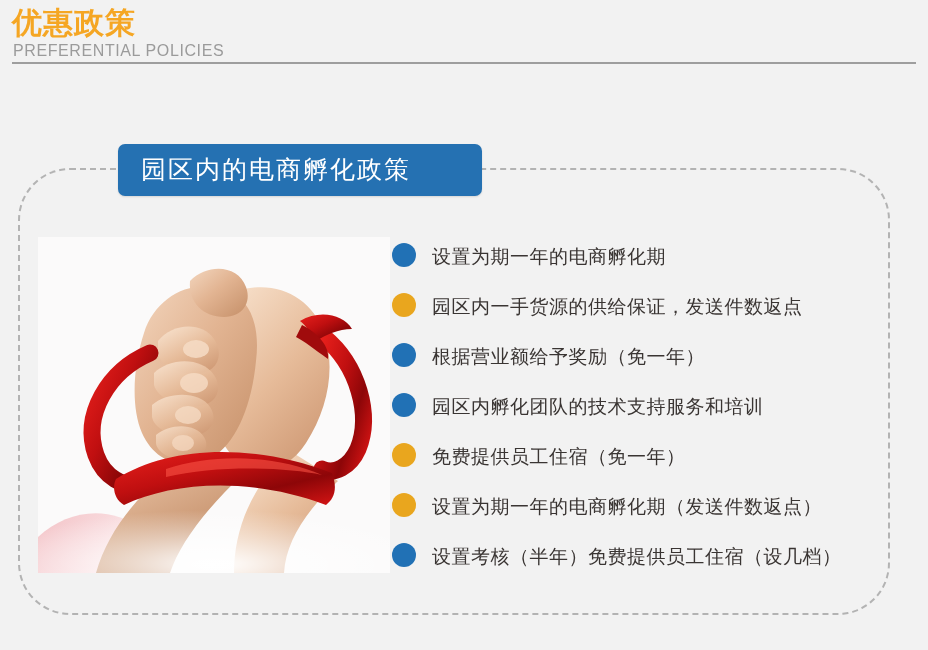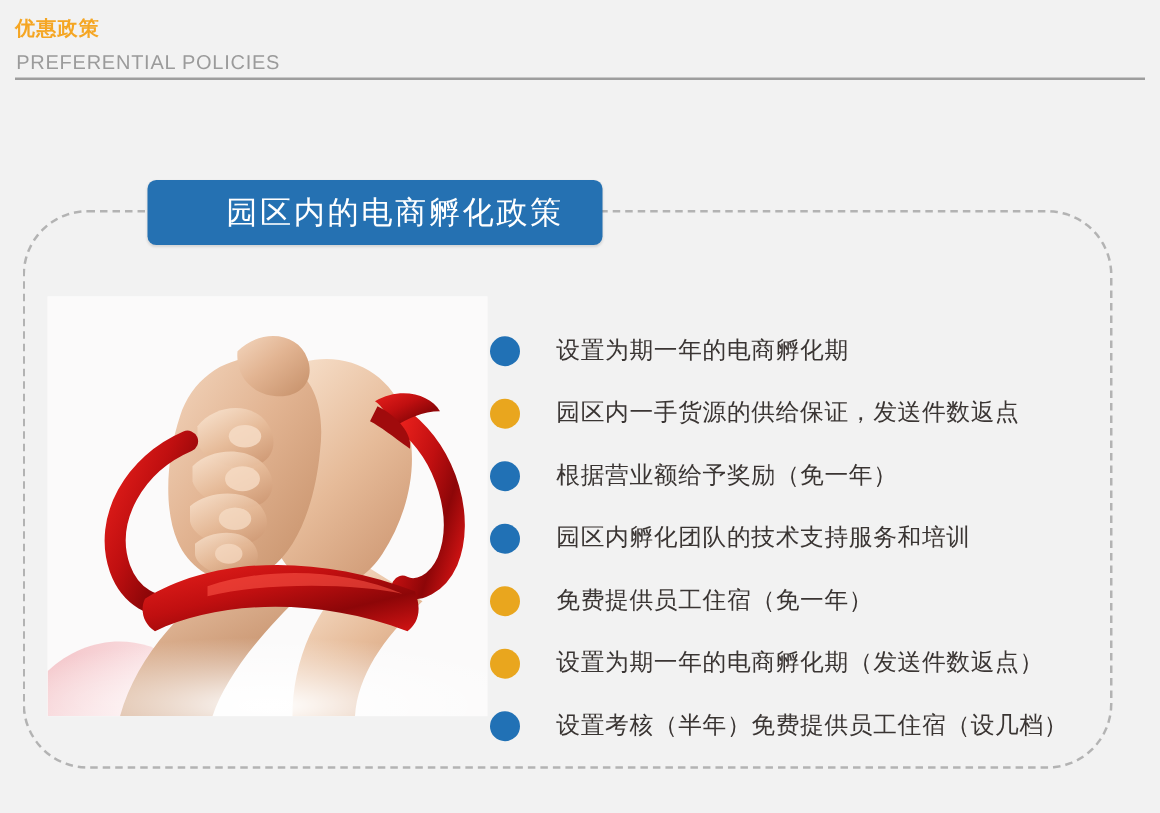--- a/index.html
+++ b/index.html
@@ -19,21 +19,21 @@
   .page-header {
     position: absolute;
     left: 0; top: 0;
     width: 928px;
     height: 70px;
   }
   .header-title {
     position: absolute;
     left: 12px;
     top: 6px;
-    font-size: 16px;
+    font-size: 30px;
     font-weight: bold;
     color: #f5a623;
     letter-spacing: 1px;
     line-height: 34px;
     white-space: nowrap;
   }
   .header-subtitle {
     position: absolute;
     left: 13px;
     top: 44px;
@@ -79,21 +79,20 @@
     align-items: center;
     box-shadow: 0 1px 2px rgba(0,0,0,0.12);
   }
   .section-title-text {
     color: #ffffff;
     font-size: 25px;
     letter-spacing: 2px;
     padding-left: 23px;
     line-height: 30px;
     white-space: nowrap;
-    margin-left: 40px;
   }
 
   
   .photo {
     position: absolute;
     left: 38px;
     top: 237px;
     width: 352px;
     height: 336px;
     overflow: hidden;
@@ -103,23 +102,22 @@
 
   
   .bullet-list {
     position: absolute;
     left: 392px;
     top: 243px;
     width: 500px;
   }
   .bullet-item {
     display: flex;
-    align-items: flex-end;
+    align-items: flex-start;
     height: 50px;
-    gap: 13px;
   }
   .bullet-dot {
     width: 24px;
     height: 24px;
     border-radius: 50%;
     flex: 0 0 24px;
     margin-right: 16px;
   }
   .bullet-dot.blue   { background: #2171b5; }
   .bullet-dot.orange { background: #e9a61e; }

